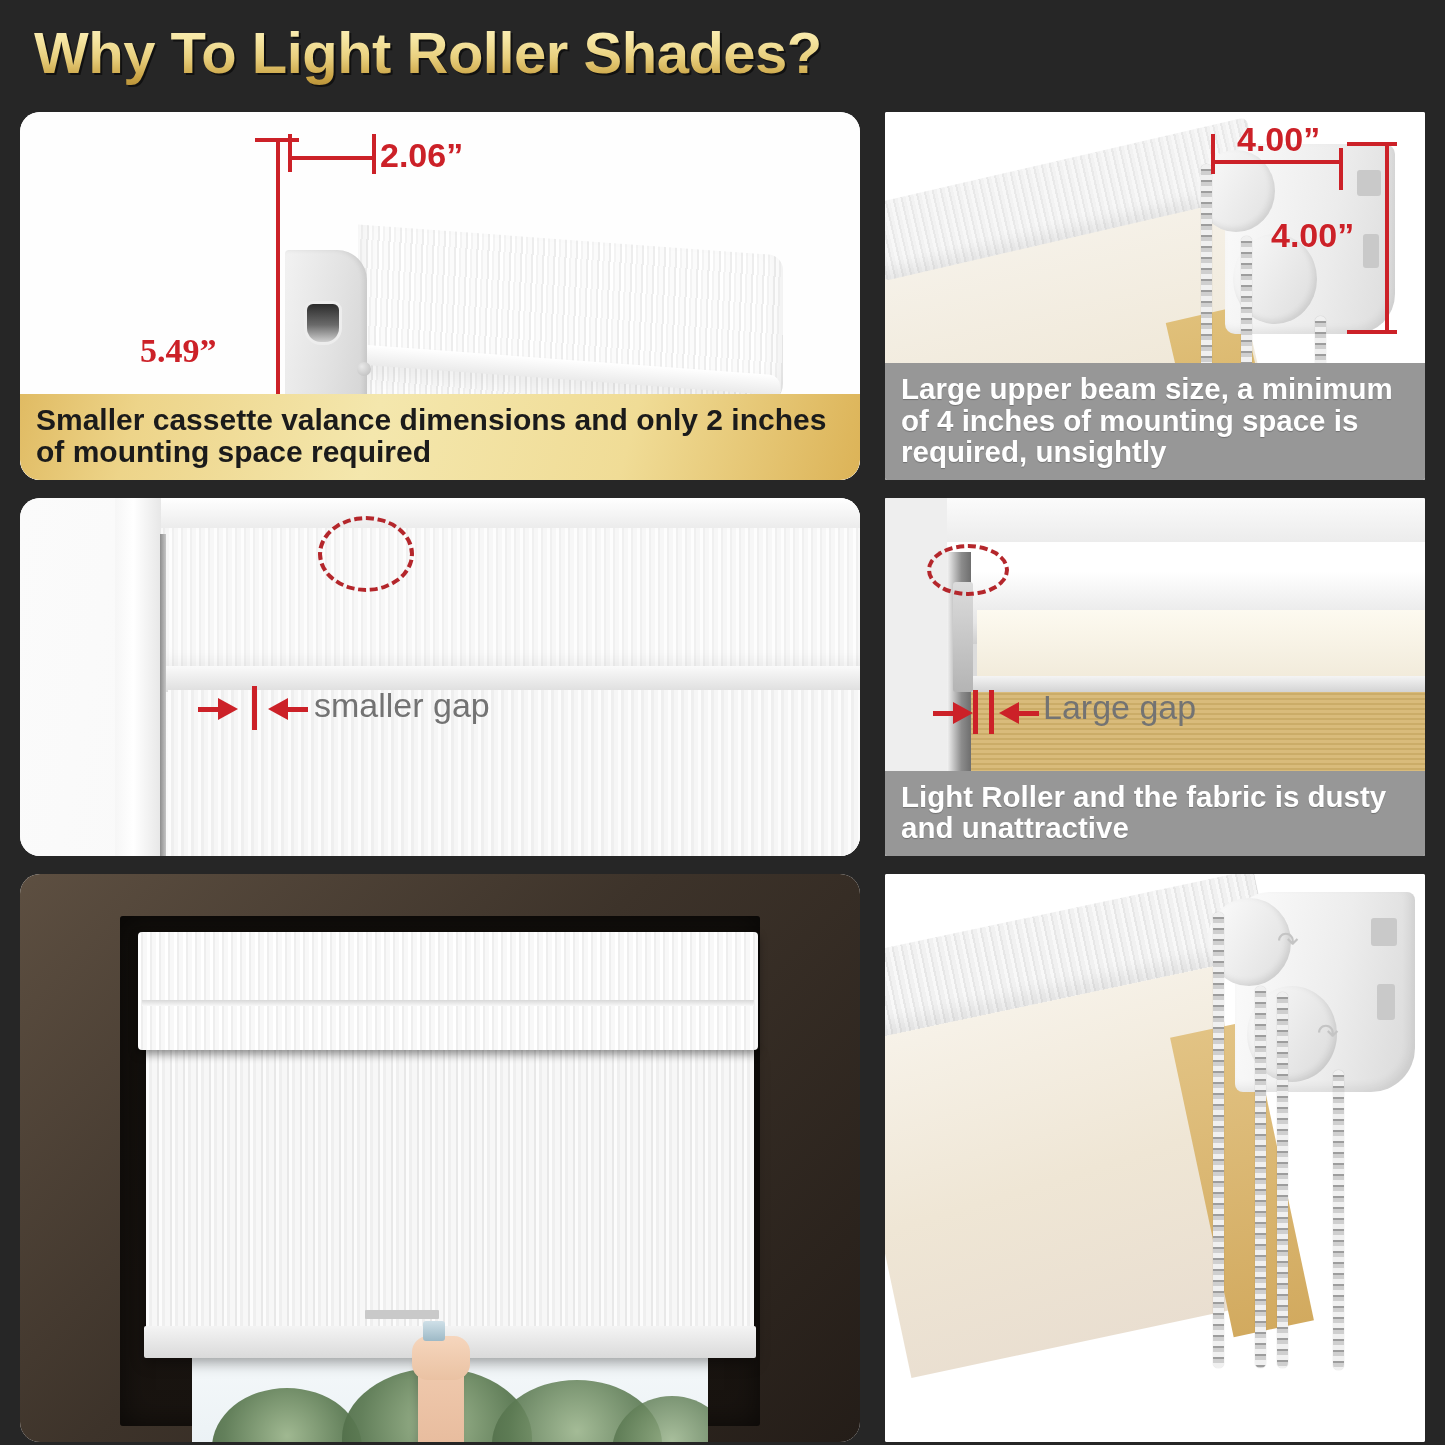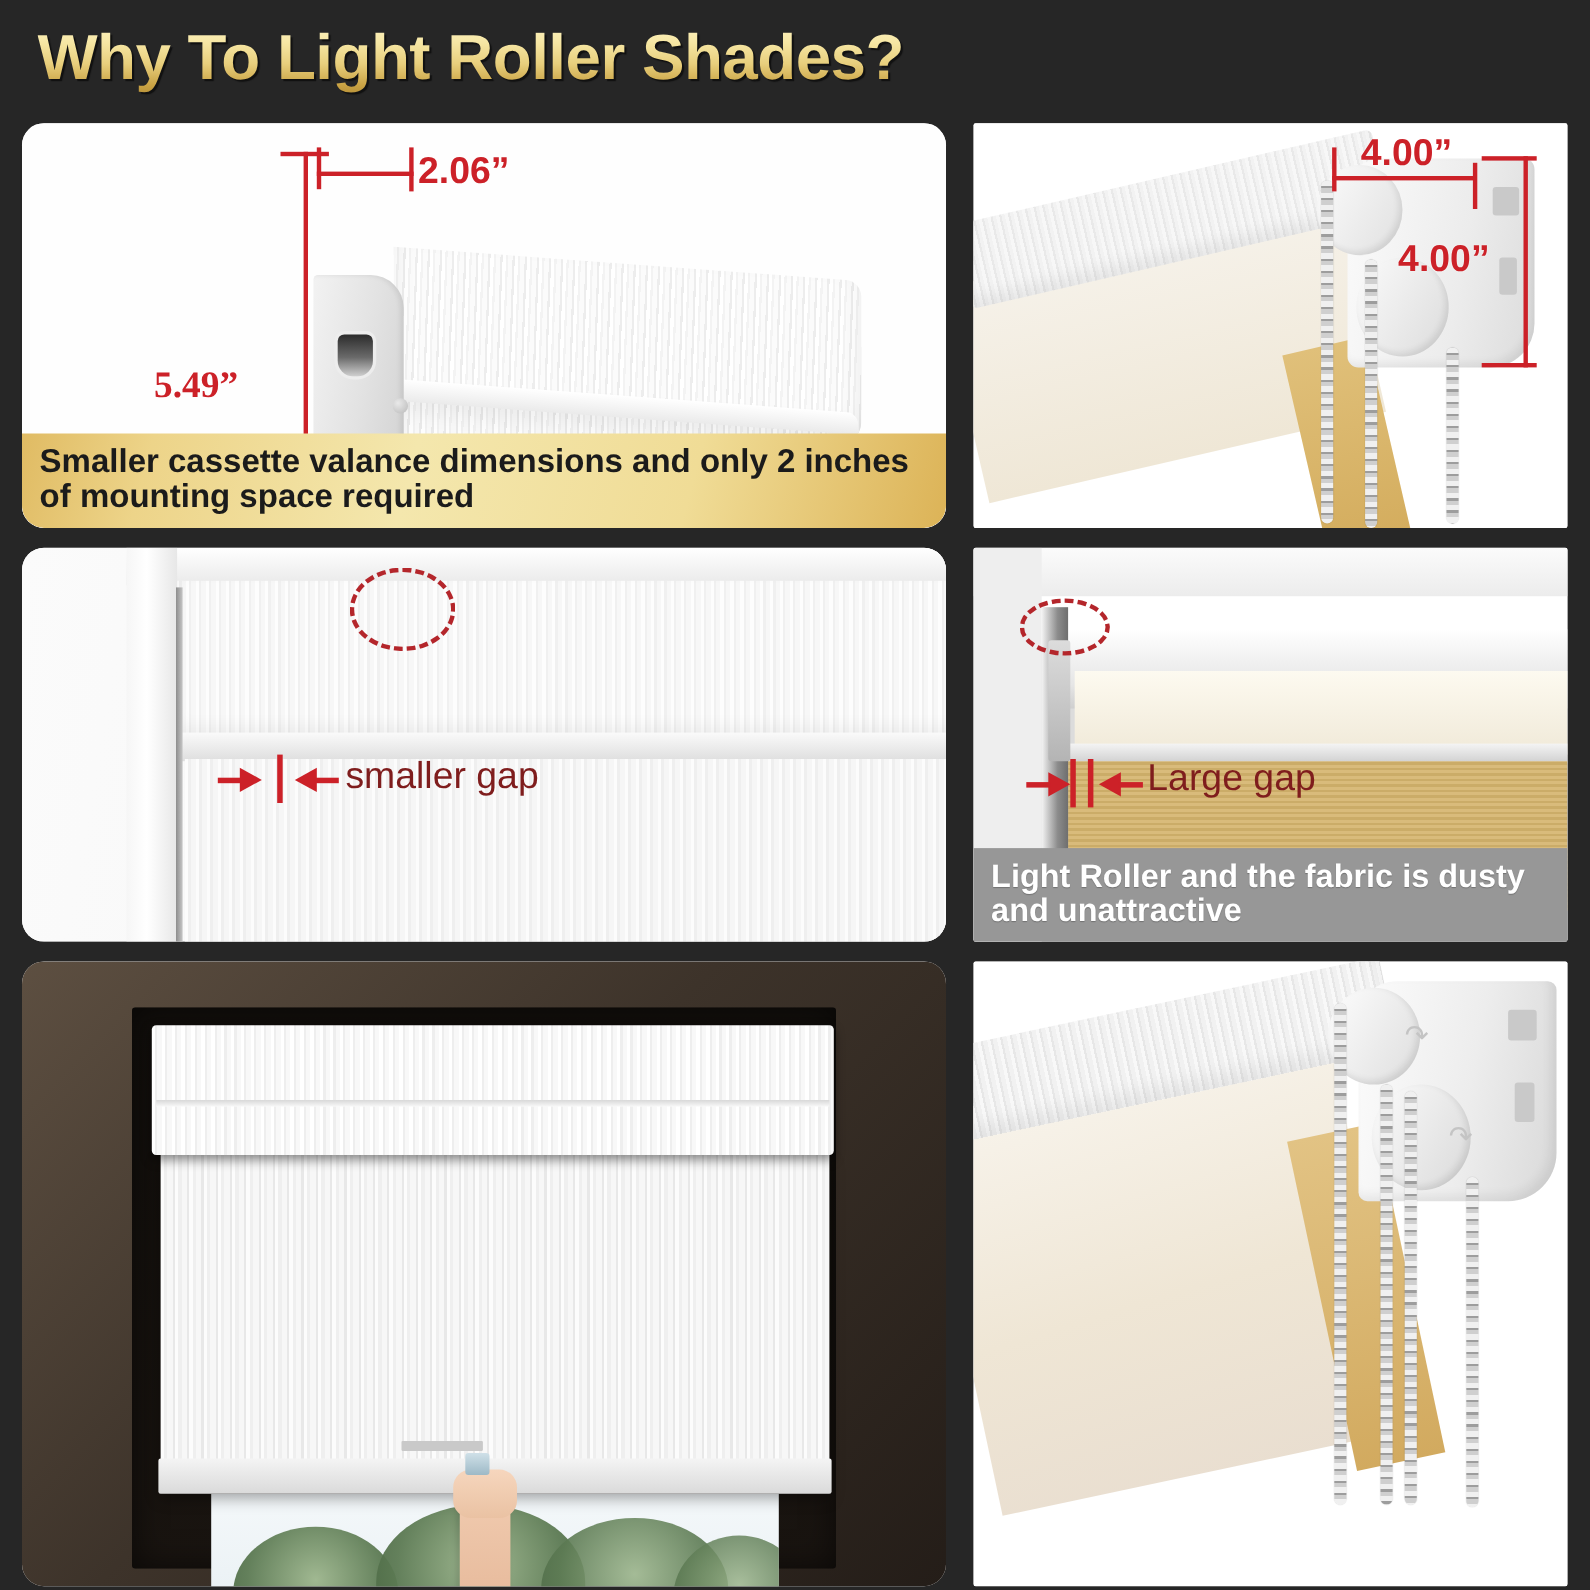--- a/index.html
+++ b/index.html
@@ -80,21 +80,21 @@
     position:absolute;
     color:#cc2128;
     font-weight:bold;
     font-size:34px;
     z-index:20;
     text-shadow:0 0 2px rgba(255,255,255,0.65);
     white-space:nowrap;
   }
   .gaptext {
     position:absolute;
-    color:#7f1d1d;
+    color:#737373;
     font-size:34px;
     z-index:20;
     white-space:nowrap;
   }
   .dimline { position:absolute; background:#cc2128; z-index:19; }
 
   
   .p1-bg { position:absolute; inset:0; background:#fefefe; }
   .p1-endcap {
     position:absolute; left:265px; top:138px;
@@ -427,20 +427,21 @@
       <div class="dimline" style="left:326px;top:22px;width:4px;height:40px;"></div>
       <div class="dimline" style="left:454px;top:36px;width:4px;height:42px;"></div>
       <div class="dimline" style="left:326px;top:48px;width:130px;height:4px;"></div>
       <div class="dimtext" style="left:352px;top:8px;">4.00”</div>
 
       <div class="dimline" style="left:462px;top:30px;width:50px;height:4px;"></div>
       <div class="dimline" style="left:462px;top:218px;width:50px;height:4px;"></div>
       <div class="dimline" style="left:500px;top:30px;width:4px;height:192px;"></div>
       <div class="dimtext" style="left:386px;top:104px;">4.00”</div>
     </div>
+    <div class="caption gray cap-tall">Large upper beam size, a minimum of 4 inches of mounting space is required, unsightly</div>
   </div>
 
   <div class="panel left">
     <div class="photo">
       <div class="p3-wall"></div>
       <div class="p3-frametop"></div>
       <div class="p3-valance"></div>
       <div class="p3-rail"></div>
       <div class="p3-shade"></div>
       <div class="p3-frame"></div>

